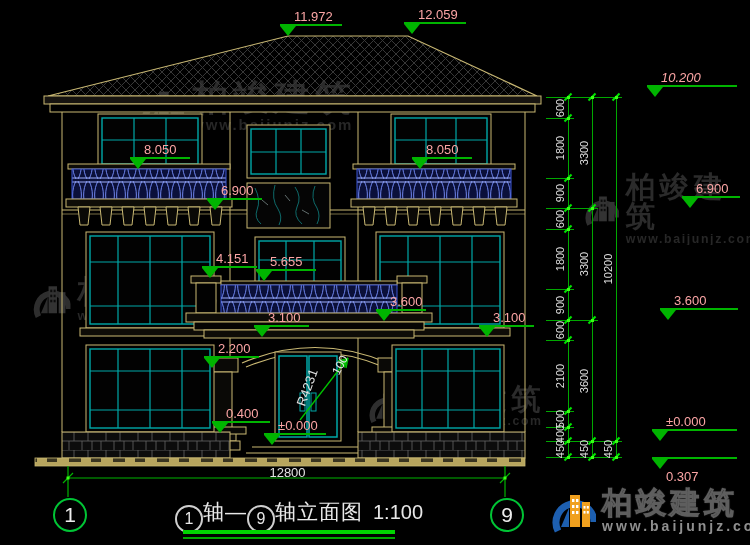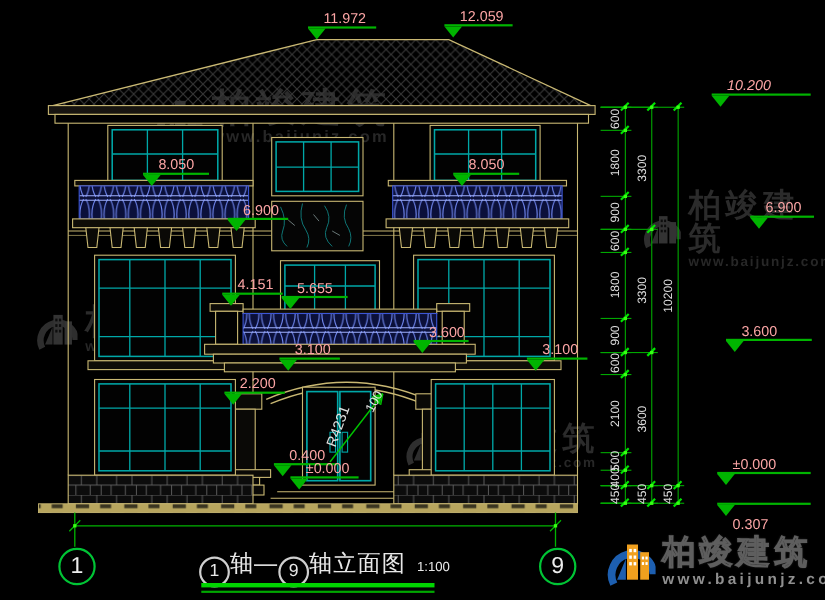--- a/index.html
+++ b/index.html
@@ -23,21 +23,21 @@
   .wm .wmurl{font-size:15px;font-weight:bold;letter-spacing:2px;color:#272727;line-height:17px;}
   
   #footer-logo{position:absolute;left:548px;top:486px;display:flex;align-items:center;gap:6px;z-index:40;}
   #footer-logo .ftxt{display:flex;flex-direction:column;}
   #footer-logo .fbrand{font-size:30px;font-weight:900;letter-spacing:4px;color:#141414;line-height:30px;-webkit-text-stroke:1px #5e5e5e;text-shadow:0 0 2px #4a4a4a;}
   #footer-logo .furl{font-size:14px;font-weight:bold;letter-spacing:3px;color:#8f8f8f;line-height:16px;}
   
   #title-row{position:absolute;left:175px;top:498px;width:240px;text-align:center;color:#e8e8e8;z-index:35;white-space:nowrap;}
   #title-row .tcirc{display:inline-flex;align-items:center;justify-content:center;width:24px;height:24px;border:2px solid #cfcfcf;border-radius:50%;font-size:16px;vertical-align:-5px;}
   #title-row .ttext{font-size:21px;letter-spacing:1px;}
-  #title-row .tscale{font-size:12px;margin-left:10px;}
+  #title-row .tscale{font-size:20px;margin-left:10px;}
   .underline1{position:absolute;left:183px;top:530px;width:212px;height:4px;background:#00d400;z-index:35;}
   .underline2{position:absolute;left:183px;top:537px;width:212px;height:2px;background:#00a800;z-index:35;}
   
   .axis-bubble{position:absolute;width:30px;height:30px;border:2px solid #00c435;border-radius:50%;color:#ededed;font-size:21px;display:flex;align-items:center;justify-content:center;z-index:35;}
   #dim12800{position:absolute;left:230px;top:465px;width:115px;text-align:center;color:#e2e2e2;font-size:13px;z-index:30;}
   .rot-ann{position:absolute;color:#e2e2e2;font-size:13px;white-space:nowrap;z-index:32;}
 </style>
 </head>
 <body>
 
@@ -182,20 +182,21 @@
       <path d="M68 478 H505"></path>
       <path d="M63 483 L73 473 M500 483 L510 473"></path>
     </g>
     <rect x="66.5" y="476.5" width="3" height="3" fill="#39ff14"></rect>
     <rect x="503.5" y="476.5" width="3" height="3" fill="#39ff14"></rect>
   </svg>
 
   <div class="rot-ann" style="left:288px;top:380px;transform:rotate(-70deg);">R4231</div>
   <div class="rot-ann" style="left:330px;top:358px;transform:rotate(-62deg);font-size:12px;">100</div>
 
+  <div id="dim12800">12800</div>
 
   <div class="axis-bubble" style="left:53px;top:498px;">1</div>
   <div class="axis-bubble" style="left:490px;top:498px;">9</div>
 
   <div id="title-row">
     <span class="tcirc">1</span><span class="ttext">轴—</span><span class="tcirc">9</span><span class="ttext">轴立面图</span><span class="tscale">1:100</span>
   </div>
   <div class="underline1"></div>
   <div class="underline2"></div>
 
@@ -288,21 +289,21 @@
       <div class="marker" style="left: 479px; top: 310px;">
         <div class="mlabel">3.100</div>
         <div class="mline" style="width: 55px;"></div>
         <div class="mtri"></div>
       </div>
       <div class="marker" style="left: 204px; top: 341px;">
         <div class="mlabel">2.200</div>
         <div class="mline" style="width: 55px;"></div>
         <div class="mtri"></div>
       </div>
-      <div class="marker" style="left: 224px; top: 406px; padding-left: 25px;">
+      <div class="marker" style="left: 212px; top: 406px;">
         <div class="mlabel">0.400</div>
         <div class="mline" style="width: 58px;"></div>
         <div class="mtri"></div>
       </div>
       <div class="marker" style="left: 264px; top: 418px;">
         <div class="mlabel">±0.000</div>
         <div class="mline" style="width: 62px;"></div>
         <div class="mtri"></div>
       </div>
       <div class="marker" style="left: 652px; top: 414px;">

